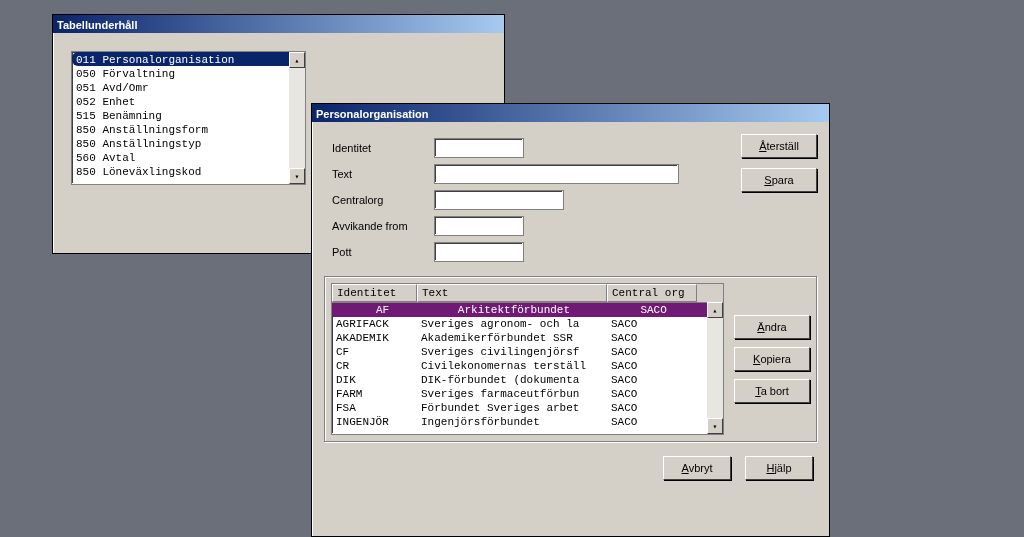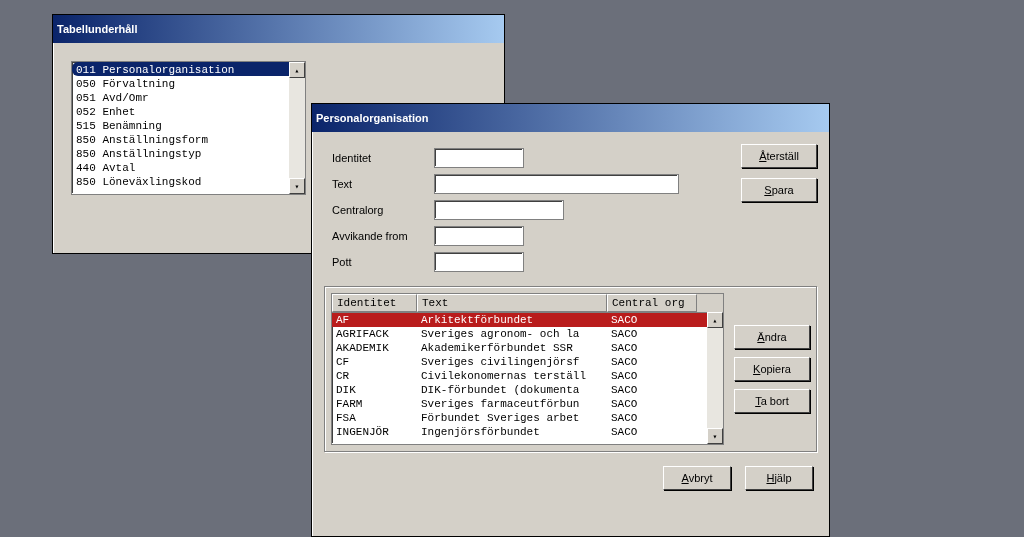--- a/index.html
+++ b/index.html
@@ -19,22 +19,22 @@
     border: 1px solid #000;
     box-shadow: inset 1px 1px 0 #fff;
   }
   .titlebar {
     height: 18px;
     background: linear-gradient(to right, #0a246a, #a6caf0);
     color: #fff;
     font-weight: bold;
     font-size: 11px;
     display: flex;
-    align-items: center;
-    padding: 14px 4px;
+    align-items: flex-start;
+    padding: 4px 4px;
   }
   .listbox {
     background: #fff;
     border: 1px solid #808080;
     box-shadow: inset -1px -1px 0 #fff, inset 1px 1px 0 #404040;
     overflow: hidden;
     position: relative;
     font-family: "Courier New", monospace;
     font-size: 11px;
   }
@@ -124,22 +124,23 @@
     height: 18px;
     font-family: "Courier New", monospace;
   }
   .grid-body .grow {
     display: flex;
     height: 14px;
     line-height: 14px;
     font-family: "Courier New", monospace;
   }
   .grid-body .grow.selected {
-    background: #b91c1c;
+    background: #701a75;
     color: #fff;
+    padding-left: 40px;
   }
   .grid-body .cell {
     padding: 0 4px;
     white-space: nowrap;
     overflow: hidden;
   }
   .col-id { width: 85px; }
   .col-text { width: 190px; }
   .col-org { width: 90px; }
 </style>
@@ -153,21 +154,21 @@
   <div style="padding:18px;">
     <div class="listbox" style="width:235px; height:134px;">
       <div id="list1">
           <div class="row selected">011 Personalorganisation</div>
           <div class="row">050 Förvaltning</div>
           <div class="row">051 Avd/Omr</div>
           <div class="row">052 Enhet</div>
           <div class="row">515 Benämning</div>
           <div class="row">850 Anställningsform</div>
           <div class="row">850 Anställningstyp</div>
-          <div class="row">440 Avtal</div>
+          <div class="row">560 Avtal</div>
           <div class="row">850 Löneväxlingskod</div>
         </div>
       <div class="scrollbar-v">
         <div class="sb-btn">▴</div>
         <div class="sb-track"></div>
         <div class="sb-btn">▾</div>
       </div>
     </div>
   </div>
 </div>

